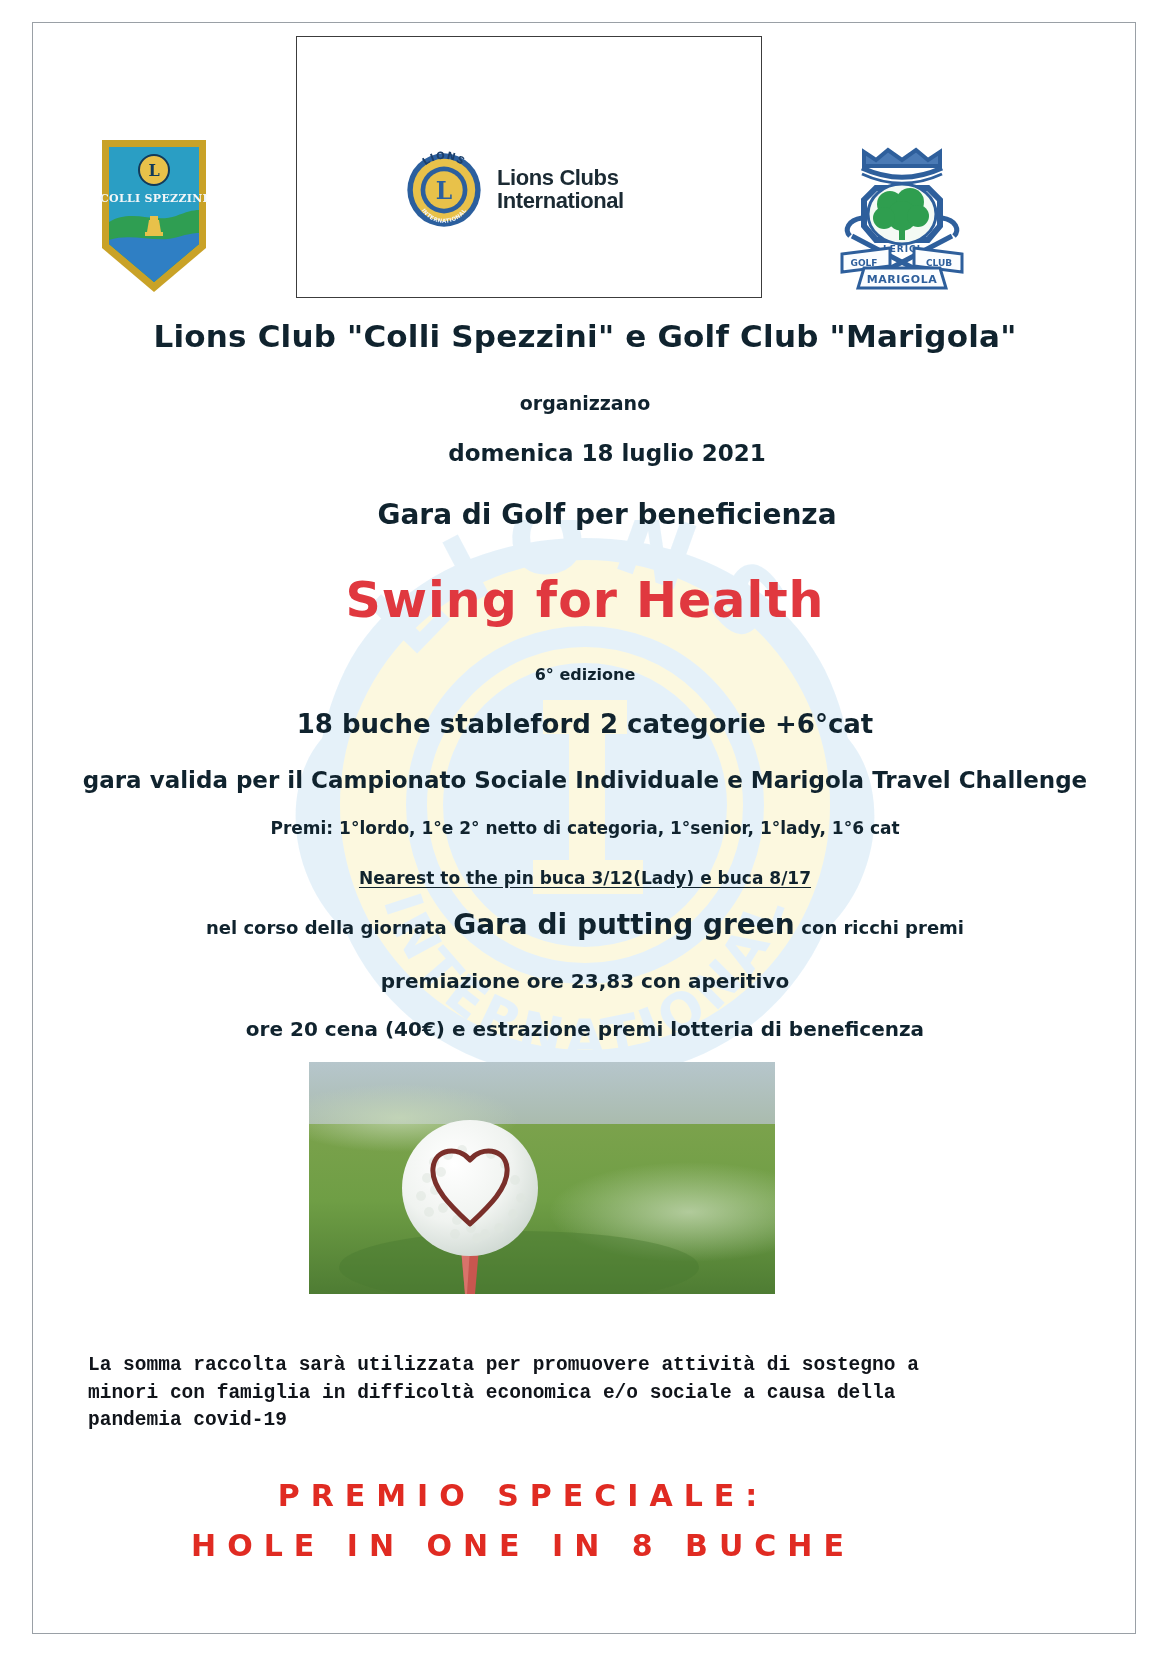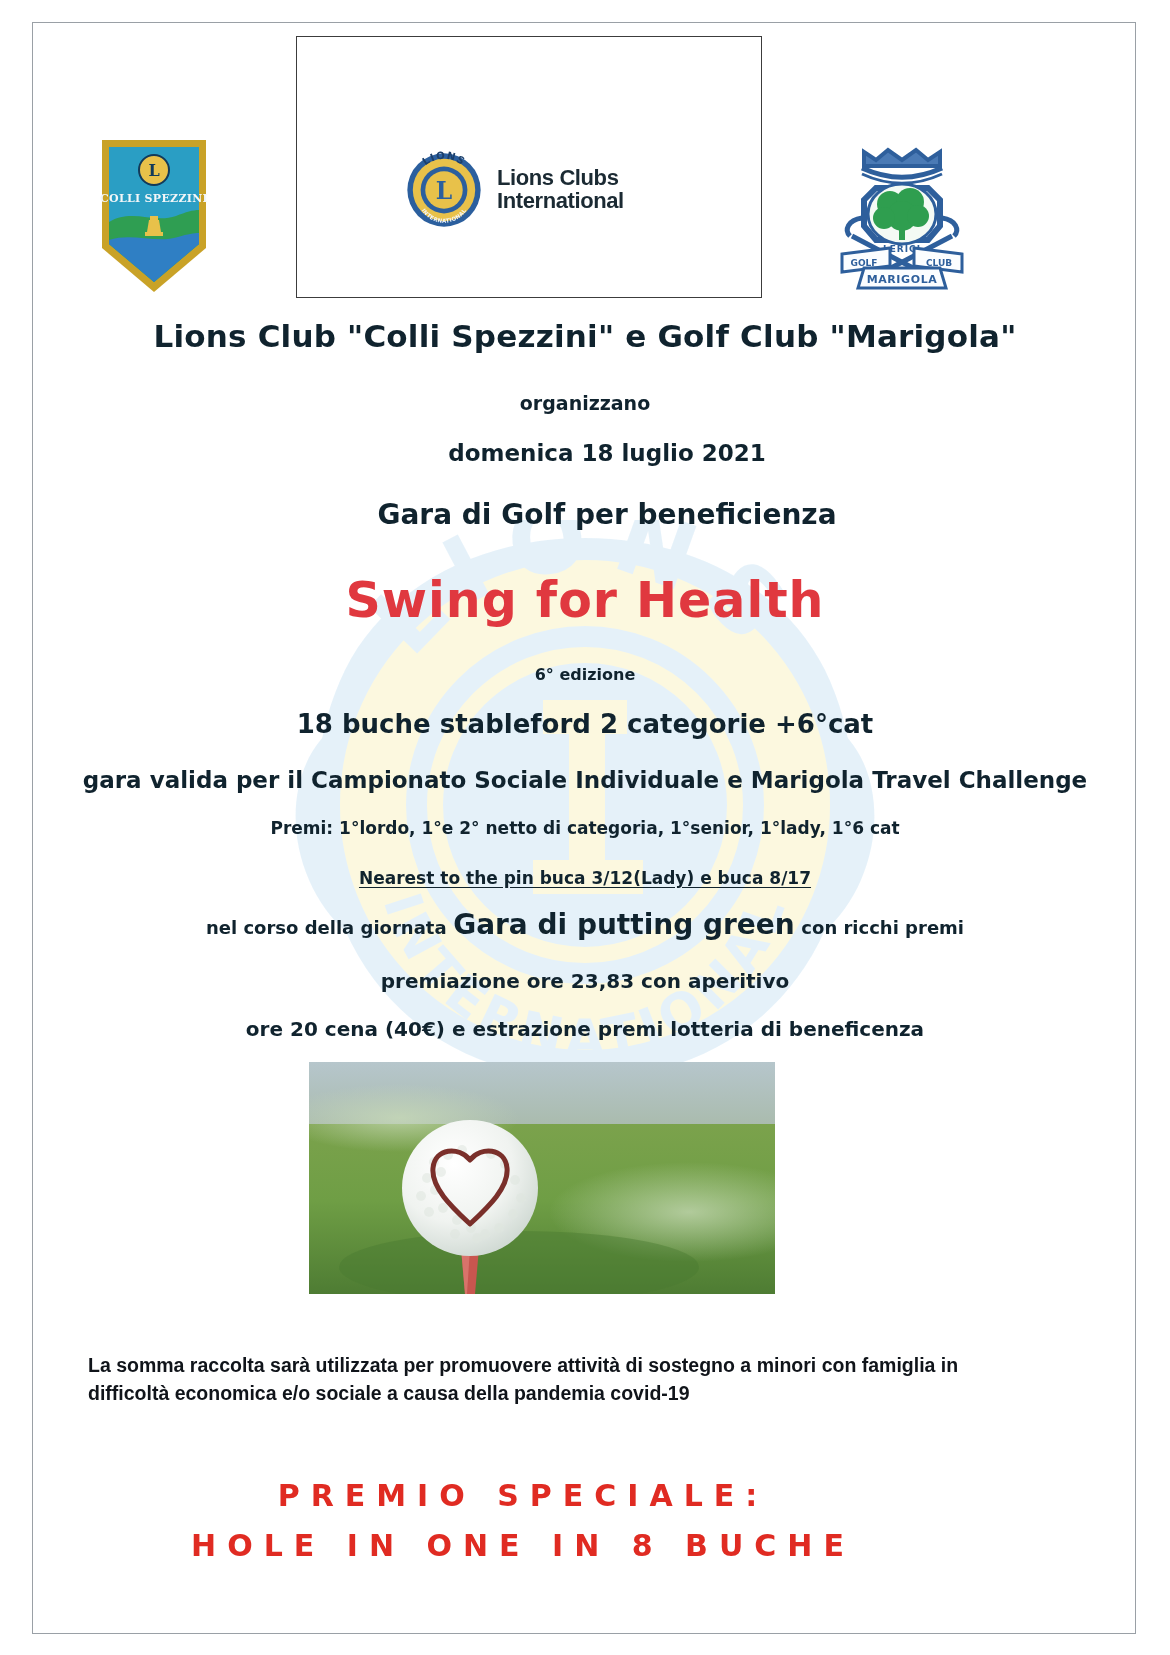--- a/index.html
+++ b/index.html
@@ -145,21 +145,21 @@
     z-index: 2;
     overflow: hidden;
   }
 
   
   .paragraph {
     position: absolute;
     left: 88px;
     top: 1352px;
     width: 886px;
-    font-family: Liberation Sans, sans-serif;
+    font-family: Liberation Mono, monospace;
     font-weight: bold;
     font-size: 19.5px;
     line-height: 1.42;
     color: #10141a;
     z-index: 2;
   }
 
   .footer {
     position: absolute;
     left: 0;

